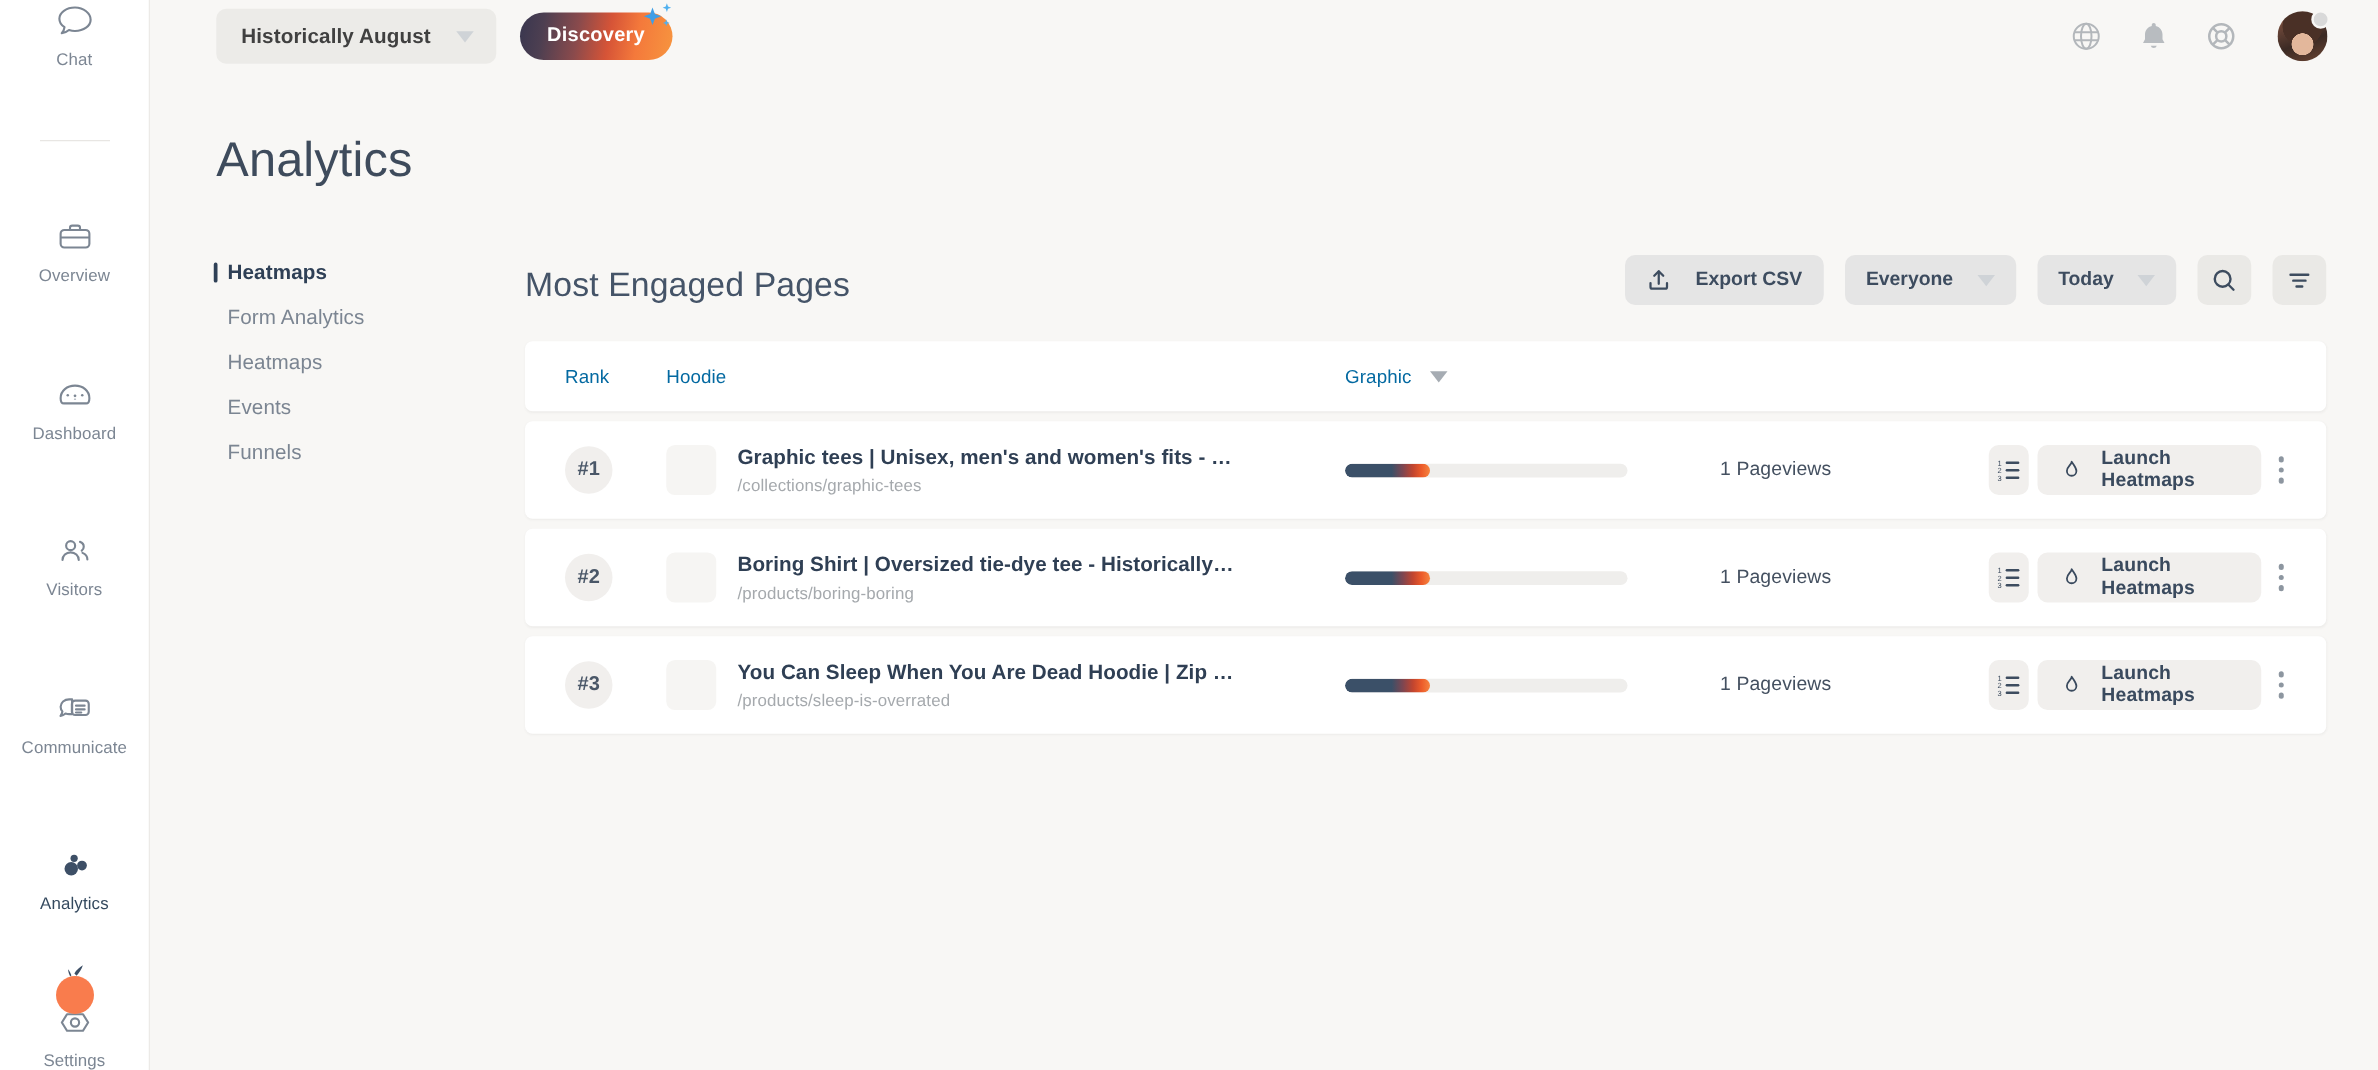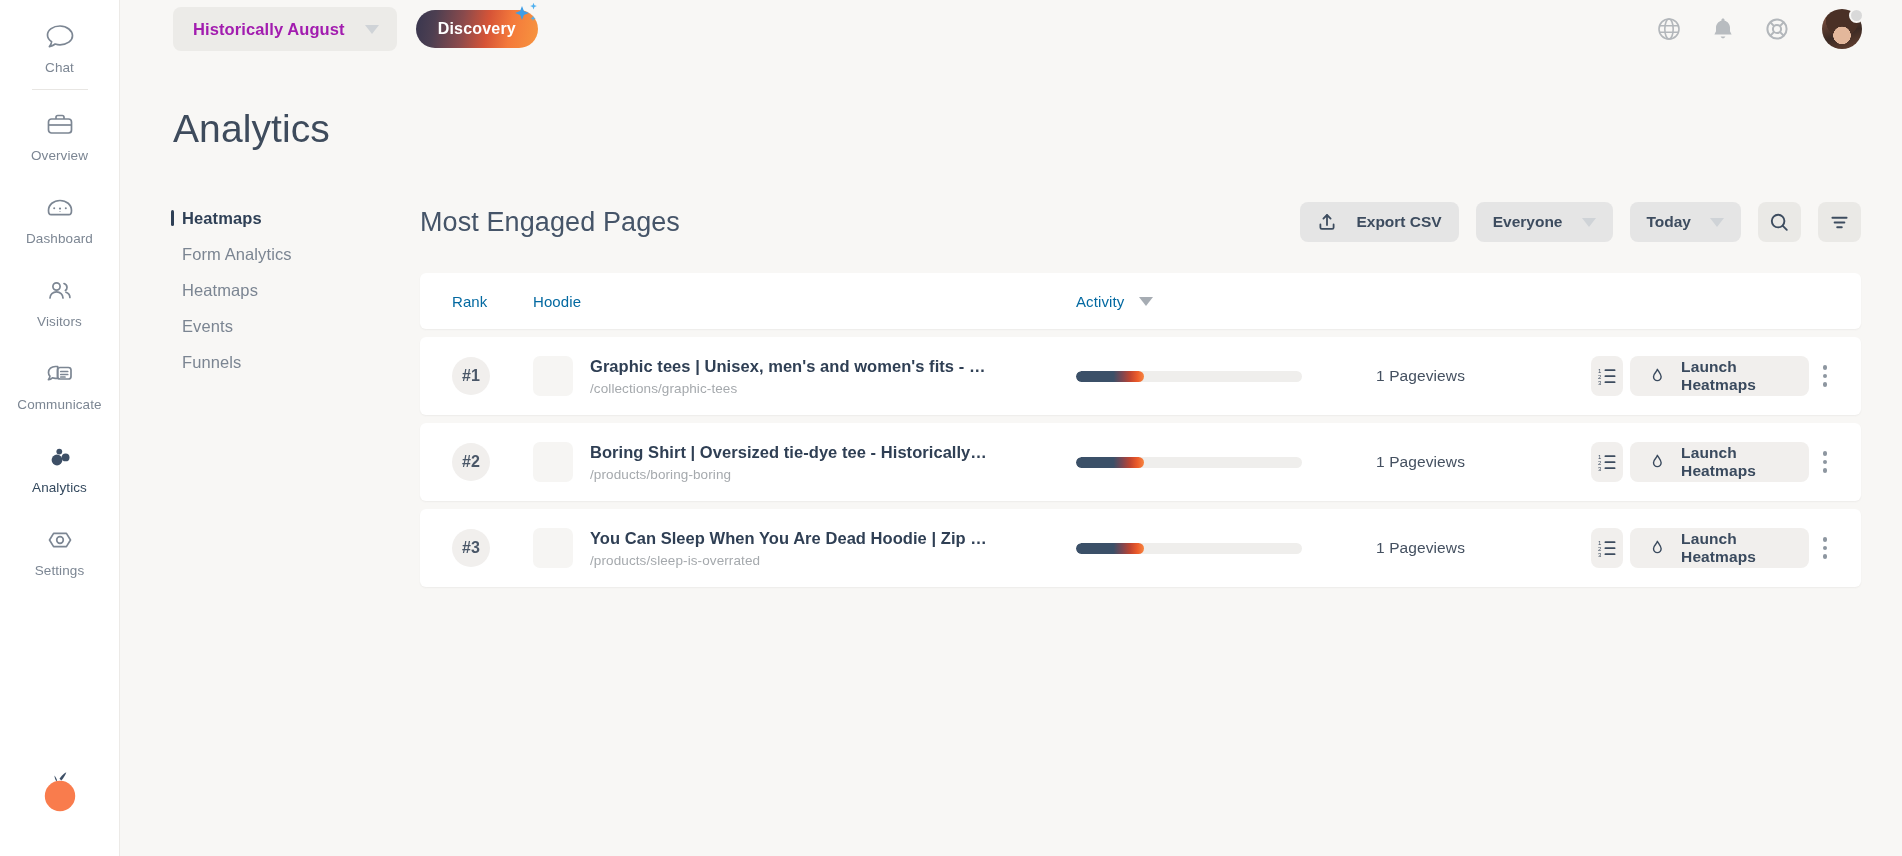--- a/index.html
+++ b/index.html
@@ -12,21 +12,22 @@
   .app { position: relative; width: 1902px; height: 856px; display: flex; }
 
   
   .rail {
     width: 120px; height: 856px;
     background: #ffffff;
     border-right: 1px solid #eceae7;
     flex: 0 0 120px;
     position: relative;
     display: flex; flex-direction: column; align-items: center;
-    padding-top: 20px;
+    padding-top: 0;
+    justify-content: space-between;
   }
   .rail-item {
     width: 120px;
     display: flex; flex-direction: column; align-items: center;
     gap: 6px;
     cursor: pointer;
     user-select: none;
   }
   .rail-icon { width: 34px; height: 34px; display: flex; align-items: center; justify-content: center; }
   .rail-icon svg { display: block; }
@@ -48,21 +49,21 @@
   
   .topbar {
     height: 58px; display: flex; align-items: center;
     padding-left: 53px; padding-right: 40px;
   }
   .site-select {
     height: 44px; background: #ecebe8; border-radius: 8px;
     display: flex; align-items: center; gap: 20px;
     padding: 0 18px 0 20px; cursor: pointer;
   }
-  .site-select-label { font-size: 16.5px; color: #a21caf; font-weight: 600; letter-spacing: .1px; }
+  .site-select-label { font-size: 16.5px; color: #404040; font-weight: 600; letter-spacing: .1px; }
   .caret { width: 0; height: 0; border-left: 7px solid transparent; border-right: 7px solid transparent; border-top: 9px solid #cfd3d7; }
 
   .discovery-wrap { position: relative; margin-left: 19px; }
   .discovery {
     height: 38px; border-radius: 19px;
     background: linear-gradient(100deg, #38364f 0%, #4d3f51 16%, #8a4a4c 38%, #d65437 58%, #f4793b 76%, #f7953f 100%);
     display: flex; align-items: center; justify-content: center;
     padding: 0 22px; cursor: pointer;
   }
   .discovery span { font-size: 16px; color: #fff; font-weight: 700; letter-spacing: .2px; }
@@ -101,21 +102,21 @@
     cursor: pointer; letter-spacing: .1px;
   }
   .subnav-item.active { color: #2f4056; font-weight: 700; }
   .subnav-item.active::before {
     content: ""; position: absolute; left: 0; top: 50%; transform: translateY(-50%);
     width: 3px; height: 16px; background: #2f4056; border-radius: 2px;
   }
 
   .content { flex: 1; padding-right: 41px; }
 
-  .content-head { display: flex; align-items: center; height: 44px; }
+  .content-head { display: flex; align-items: flex-end; height: 44px; }
   .content-title { font-size: 27px; color: #455468; font-weight: 400; letter-spacing: .1px; }
   .toolbar { margin-left: auto; display: flex; align-items: center; gap: 17px; }
   .tb-btn {
     height: 40px; background: #e5e5e5; border-radius: 8px;
     display: flex; align-items: center; gap: 19px;
     padding: 0 17px; cursor: pointer;
   }
   .tb-btn span { font-size: 15.5px; color: #3d4c5f; font-weight: 600; }
   .tb-icon-btn {
     width: 43px; height: 40px; background: #eae9e6; border-radius: 8px;
@@ -386,21 +387,21 @@
 
           <div class="t-head">
             <div class="c-rank">
                 <span class="th">Rank</span>
               </div>
             <div class="c-title">
                 <span class="th">Hoodie</span>
               </div>
             <div class="c-act">
               <div class="th-act">
-                <span class="th">Activity</span>
+                <span class="th">Graphic</span>
                 <div class="th-caret"></div>
               </div>
             </div>
             <div class="c-views"></div>
             <div class="c-tools"></div>
           </div>
 
           <div class="t-row">
             <div class="c-rank">
               <div class="rank-pill">#1</div>

